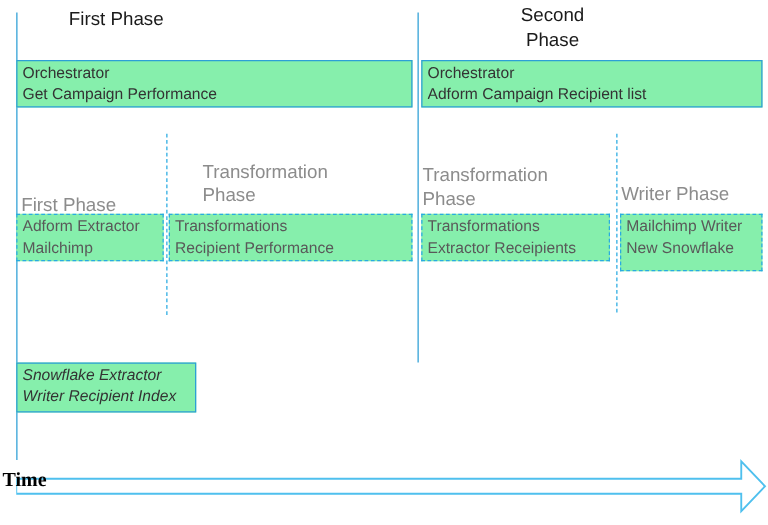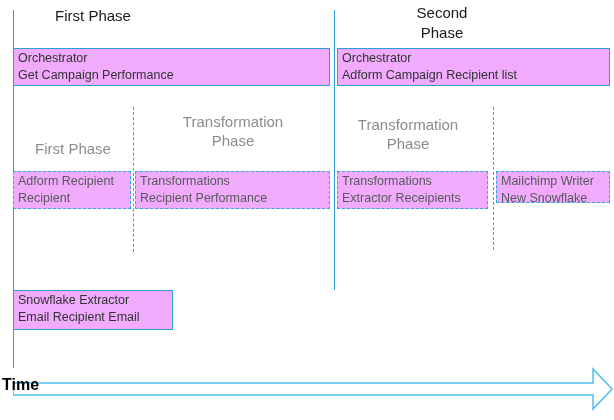--- a/index.html
+++ b/index.html
@@ -23,28 +23,28 @@
   }
   .phase-title {
     position: absolute;
     text-align: center;
     color: #1a1a1a;
     font-size: 15px;
     line-height: 20px;
   }
   .sub-title {
     position: absolute;
-    text-align: center;
     color: #8C8C8C;
     font-size: 15px;
     line-height: 19px;
+    margin-top: 16px;
   }
   .node {
     position: absolute;
-    background: #f0abfc;
+    background: #86efac;
     border: 1px solid #2D9FD6;
     box-sizing: border-box;
     font-size: 12.5px;
     line-height: 17px;
     color: #333333;
     padding: 1px 4px;
   }
   .node div { white-space: nowrap; overflow: hidden; }
   .node.dashed {
     border: 1px dashed #29ABE2;
@@ -77,42 +77,43 @@
     <div>Get Campaign Performance</div>
   </div>
   <div class="node" style="left:337px; top:48px; width:273px; height:38px;">
     <div>Orchestrator</div>
     <div>Adform Campaign Recipient list</div>
   </div>
 
   <div class="sub-title" style="left:17px; top:139px; width:112px;">First Phase</div>
   <div class="sub-title" style="left:162px; top:112px; width:142px;">Transformation Phase</div>
   <div class="sub-title" style="left:338px; top:115px; width:140px;">Transformation Phase</div>
+  <div class="sub-title" style="left:497px; top:130px; width:112px;">Writer Phase</div>
 
   <div class="node dashed" style="left:13px; top:171px; width:118px; height:38px;">
-    <div>Adform Recipient</div>
-    <div>Recipient</div>
+    <div>Adform Extractor</div>
+    <div>Mailchimp</div>
   </div>
   <div class="node dashed" style="left:135px; top:171px; width:195px; height:38px;">
     <div>Transformations</div>
     <div>Recipient Performance</div>
   </div>
   <div class="node dashed" style="left:337px; top:171px; width:151px; height:38px;">
     <div>Transformations</div>
     <div>Extractor Receipients</div>
   </div>
-  <div class="node dashed" style="left:496px; top:171px; width:114px; height:32px;">
+  <div class="node dashed" style="left:496px; top:171px; width:114px; height:46px;">
     <div>Mailchimp Writer</div>
     <div>New Snowflake</div>
   </div>
 
-  <div class="node" style="left:13px; top:290px; width:160px; height:40px;">
+  <div class="node" style="left:13px; top:290px; width:144px; height:40px;font-style:italic;">
     <div>Snowflake Extractor</div>
-    <div>Email Recipient Email</div>
+    <div>Writer Recipient Index</div>
   </div>
 
   <svg class="arrow-svg" style="left:13px; top:367px;" width="601" height="46" viewBox="0 0 601 46" aria-hidden="true">
     <path d="M0 16 H580 V2 L599 22 L580 42 V28 H0 Z" fill="#ffffff" stroke="#4FC0EE" stroke-width="1.5" stroke-linejoin="miter"></path>
   </svg>
 
-  <div class="time-label" style="left:2px; top:376px;">Time</div>
+  <div class="time-label" style="left:2px; top:376px;font-family:Liberation Serif, serif;">Time</div>
 
 </div>
 
 </body></html>

